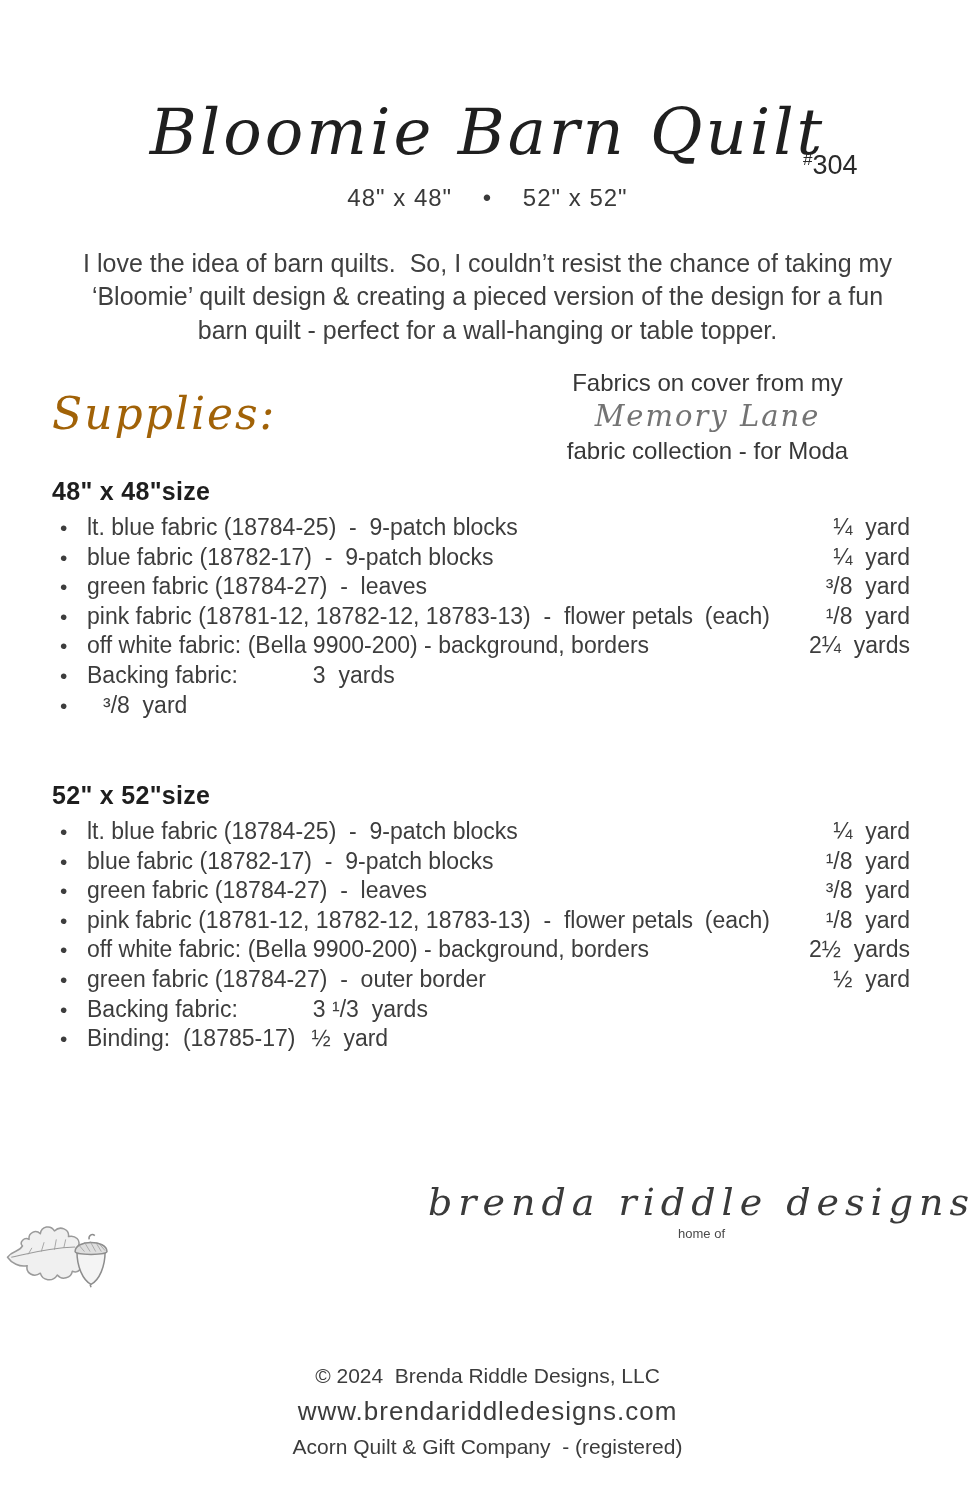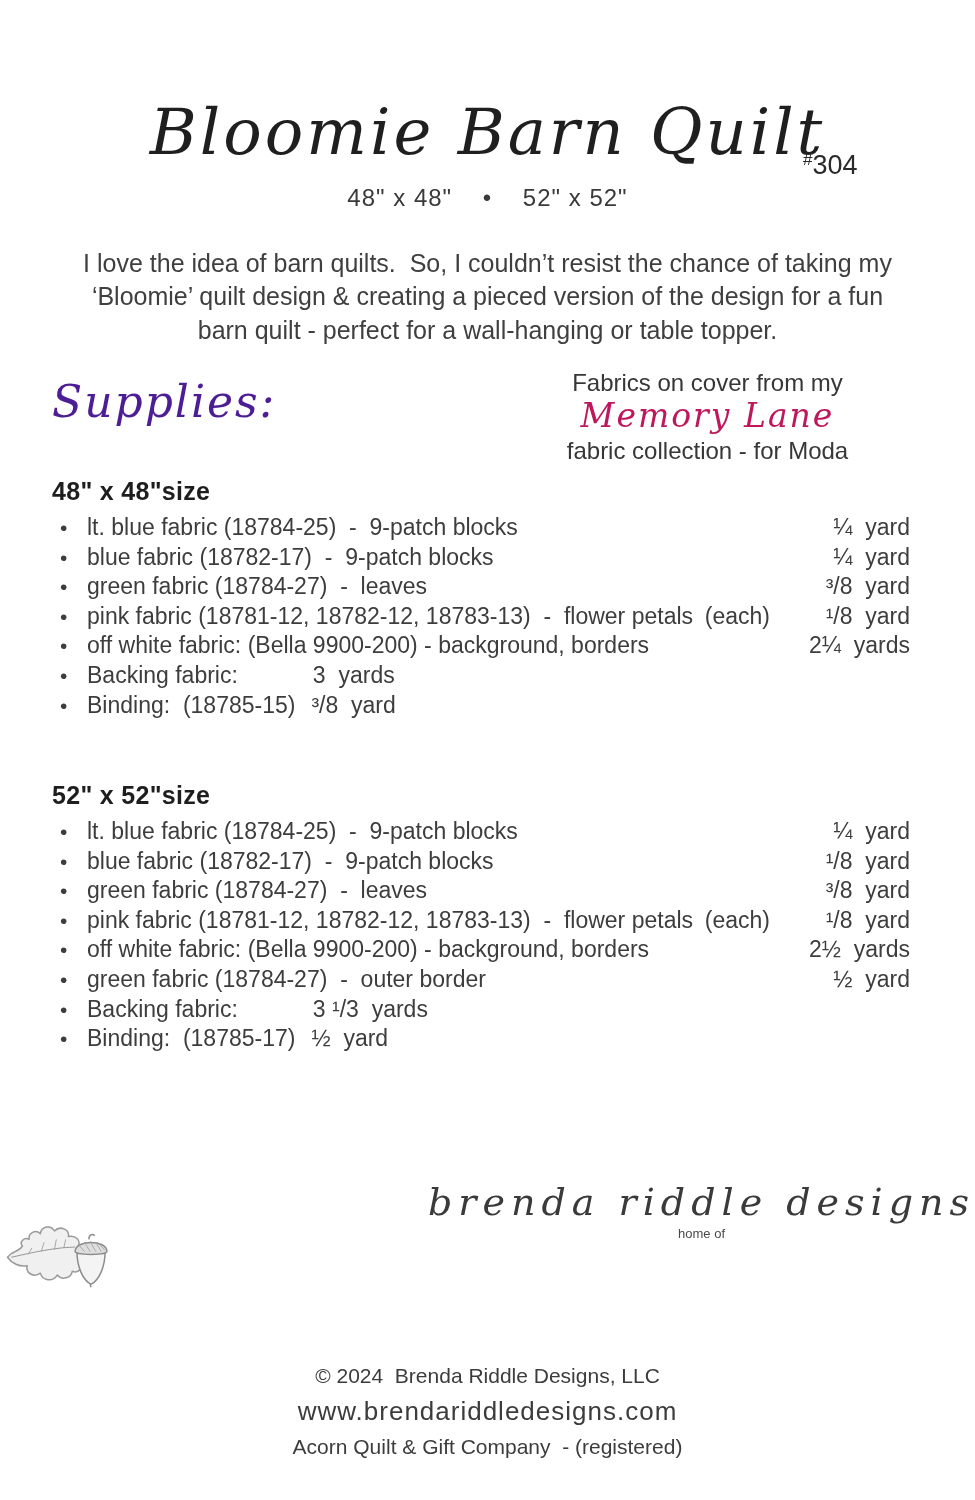--- a/index.html
+++ b/index.html
@@ -36,30 +36,30 @@
 
   .intro {
     position:absolute; top:247px; left:40px; width:895px;
     text-align:center;
     font-size:25px; line-height:1.33;
     color:#3f3f3f;
     white-space:pre-wrap;
   }
 
   .supplies {
-    position:absolute; top:376px; left:52px;
-    font-size:44px; color:#4c1d95; letter-spacing:2px;
+    position:absolute; top:388px; left:52px;
+    font-size:44px; color:#a16207; letter-spacing:2px;
   }
 
   .fabrics {
     position:absolute; top:369px; left:495px; width:425px;
     text-align:center; color:#373737;
   }
   .fabrics .l1 { font-size:24px; }
-  .fabrics .coll { font-size:33px; line-height:38px; color:#be185d; letter-spacing:2px; }
+  .fabrics .coll { font-size:29px; line-height:38px; color:#737373; letter-spacing:2px; }
   .fabrics .l2 { font-size:24px; margin-top:2px; }
 
   .section { position:absolute; left:52px; width:858px; }
   .s48 { top:477px; }
   .s52 { top:781px; }
   .section h2 {
     font-size:25px; font-weight:bold; color:#1e1e1e;
     margin:0 0 7px 0; letter-spacing:0.3px; white-space:pre;
   }
   .row {
@@ -145,21 +145,20 @@
     </div>
     <div class="row">
       <span class="text">off white fabric: (Bella 9900-200) - background, borders</span>
       <span class="amt">2¼  yards</span>
     </div>
     <div class="row">
       <span class="text short">Backing fabric:</span>
       <span class="inline-amt gap-lg">3  yards</span>
     </div>
     <div class="row">
-      <span class="text short">Binding:  (18785-15)</span>
       <span class="inline-amt gap-sm">³/8  yard</span>
     </div>
   </div>
 
   <div class="section s52">
     <h2>52" x 52"size</h2>
     <div class="row">
       <span class="text">lt. blue fabric (18784-25)  -  9-patch blocks</span>
       <span class="amt">¼  yard</span>
     </div>

